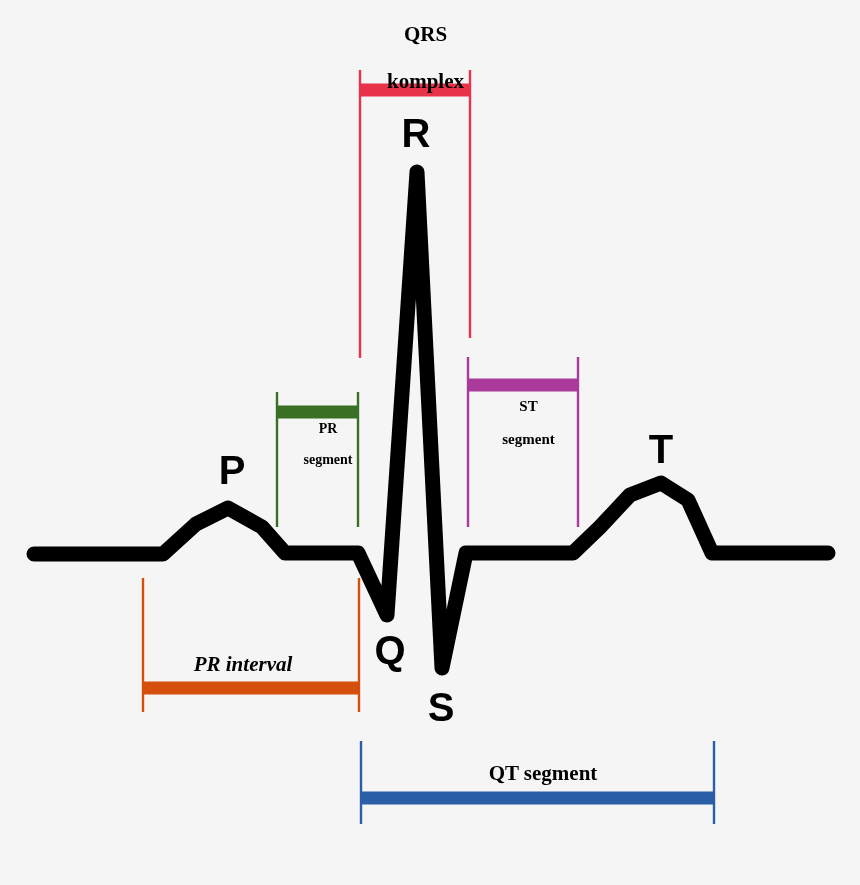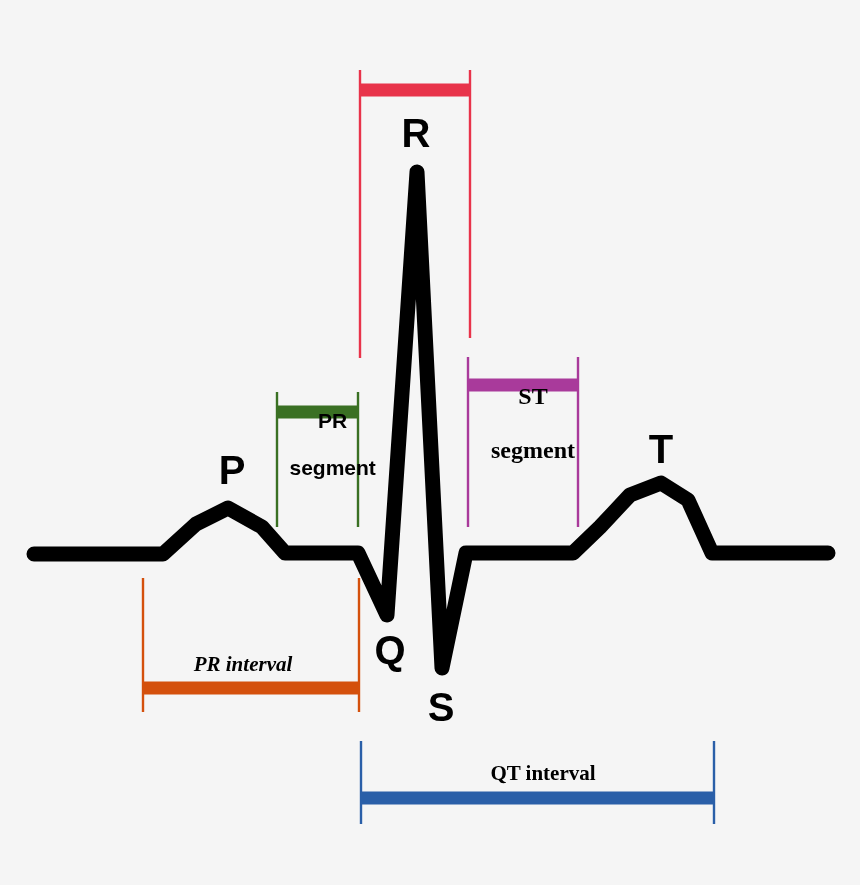--- a/index.html
+++ b/index.html
@@ -36,26 +36,26 @@
     font-size: 40px;
   }
   .annot-serif {
     font-family: "Liberation Serif", serif;
     font-weight: bold;
     font-size: 21px;
   }
   .annot-serif-sm {
     font-family: "Liberation Serif", serif;
     font-weight: bold;
-    font-size: 24px;
+    font-size: 15px;
   }
   .annot-sans-sm {
-    font-family: Liberation Sans, sans-serif;
+    font-family: Liberation Serif, serif;
     font-weight: bold;
-    font-size: 21px;
+    font-size: 14px;
   }
 </style>
 </head>
 <body>
 
 <div id="diagram-root">
 
   <svg id="ecg-svg" viewBox="0 0 860 885">
 
     <g id="brackets">
@@ -88,27 +88,31 @@
 
     <path id="ecg-trace" fill="none" stroke="#000000" stroke-width="15" stroke-linecap="round" stroke-linejoin="round" d="M 34 554 L 163 554 L 196 524 Q 196 524 228 508 Q 262 527 262 527 L 285 553 L 358 553 L 387 615 L 417 172 L 442 668 L 466 553 L 573 553 L 600 527 Q 600 527 630 495 Q 661 483 661 483 L 688 500 L 712 553 L 828 553"></path>
   </svg>
 
   <div class="lbl wave-letter" style="left: 232px; top: 470px;">P</div>
   <div class="lbl wave-letter" style="left: 390px; top: 650px;">Q</div>
   <div class="lbl wave-letter" style="left: 416px; top: 133px;">R</div>
   <div class="lbl wave-letter" style="left: 441px; top: 707px;">S</div>
   <div class="lbl wave-letter" style="left: 661px; top: 449px;">T</div>
 
+  <div class="lbl annot-serif" style="left: 415px; top: 58px;">
+    <span>QRS</span><br>
+    <span>komplex</span>
+  </div>
 
   <div class="lbl annot-sans-sm" style="left: 321px; top: 444px;">
     <span>PR</span><br>
     <span>segment</span>
   </div>
 
   <div class="lbl annot-serif-sm" style="left: 521px; top: 423px;">
     <span>ST</span><br>
     <span>segment</span>
   </div>
 
   <div class="lbl annot-serif" style="left: 243px; top: 665px; font-style: italic;">PR interval</div>
-  <div class="lbl annot-serif" style="left: 543px; top: 774px;">QT interval</div>
+  <div class="lbl annot-serif" style="left: 543px; top: 774px;">QT segment</div>
 
 </div>
 
 </body></html>

